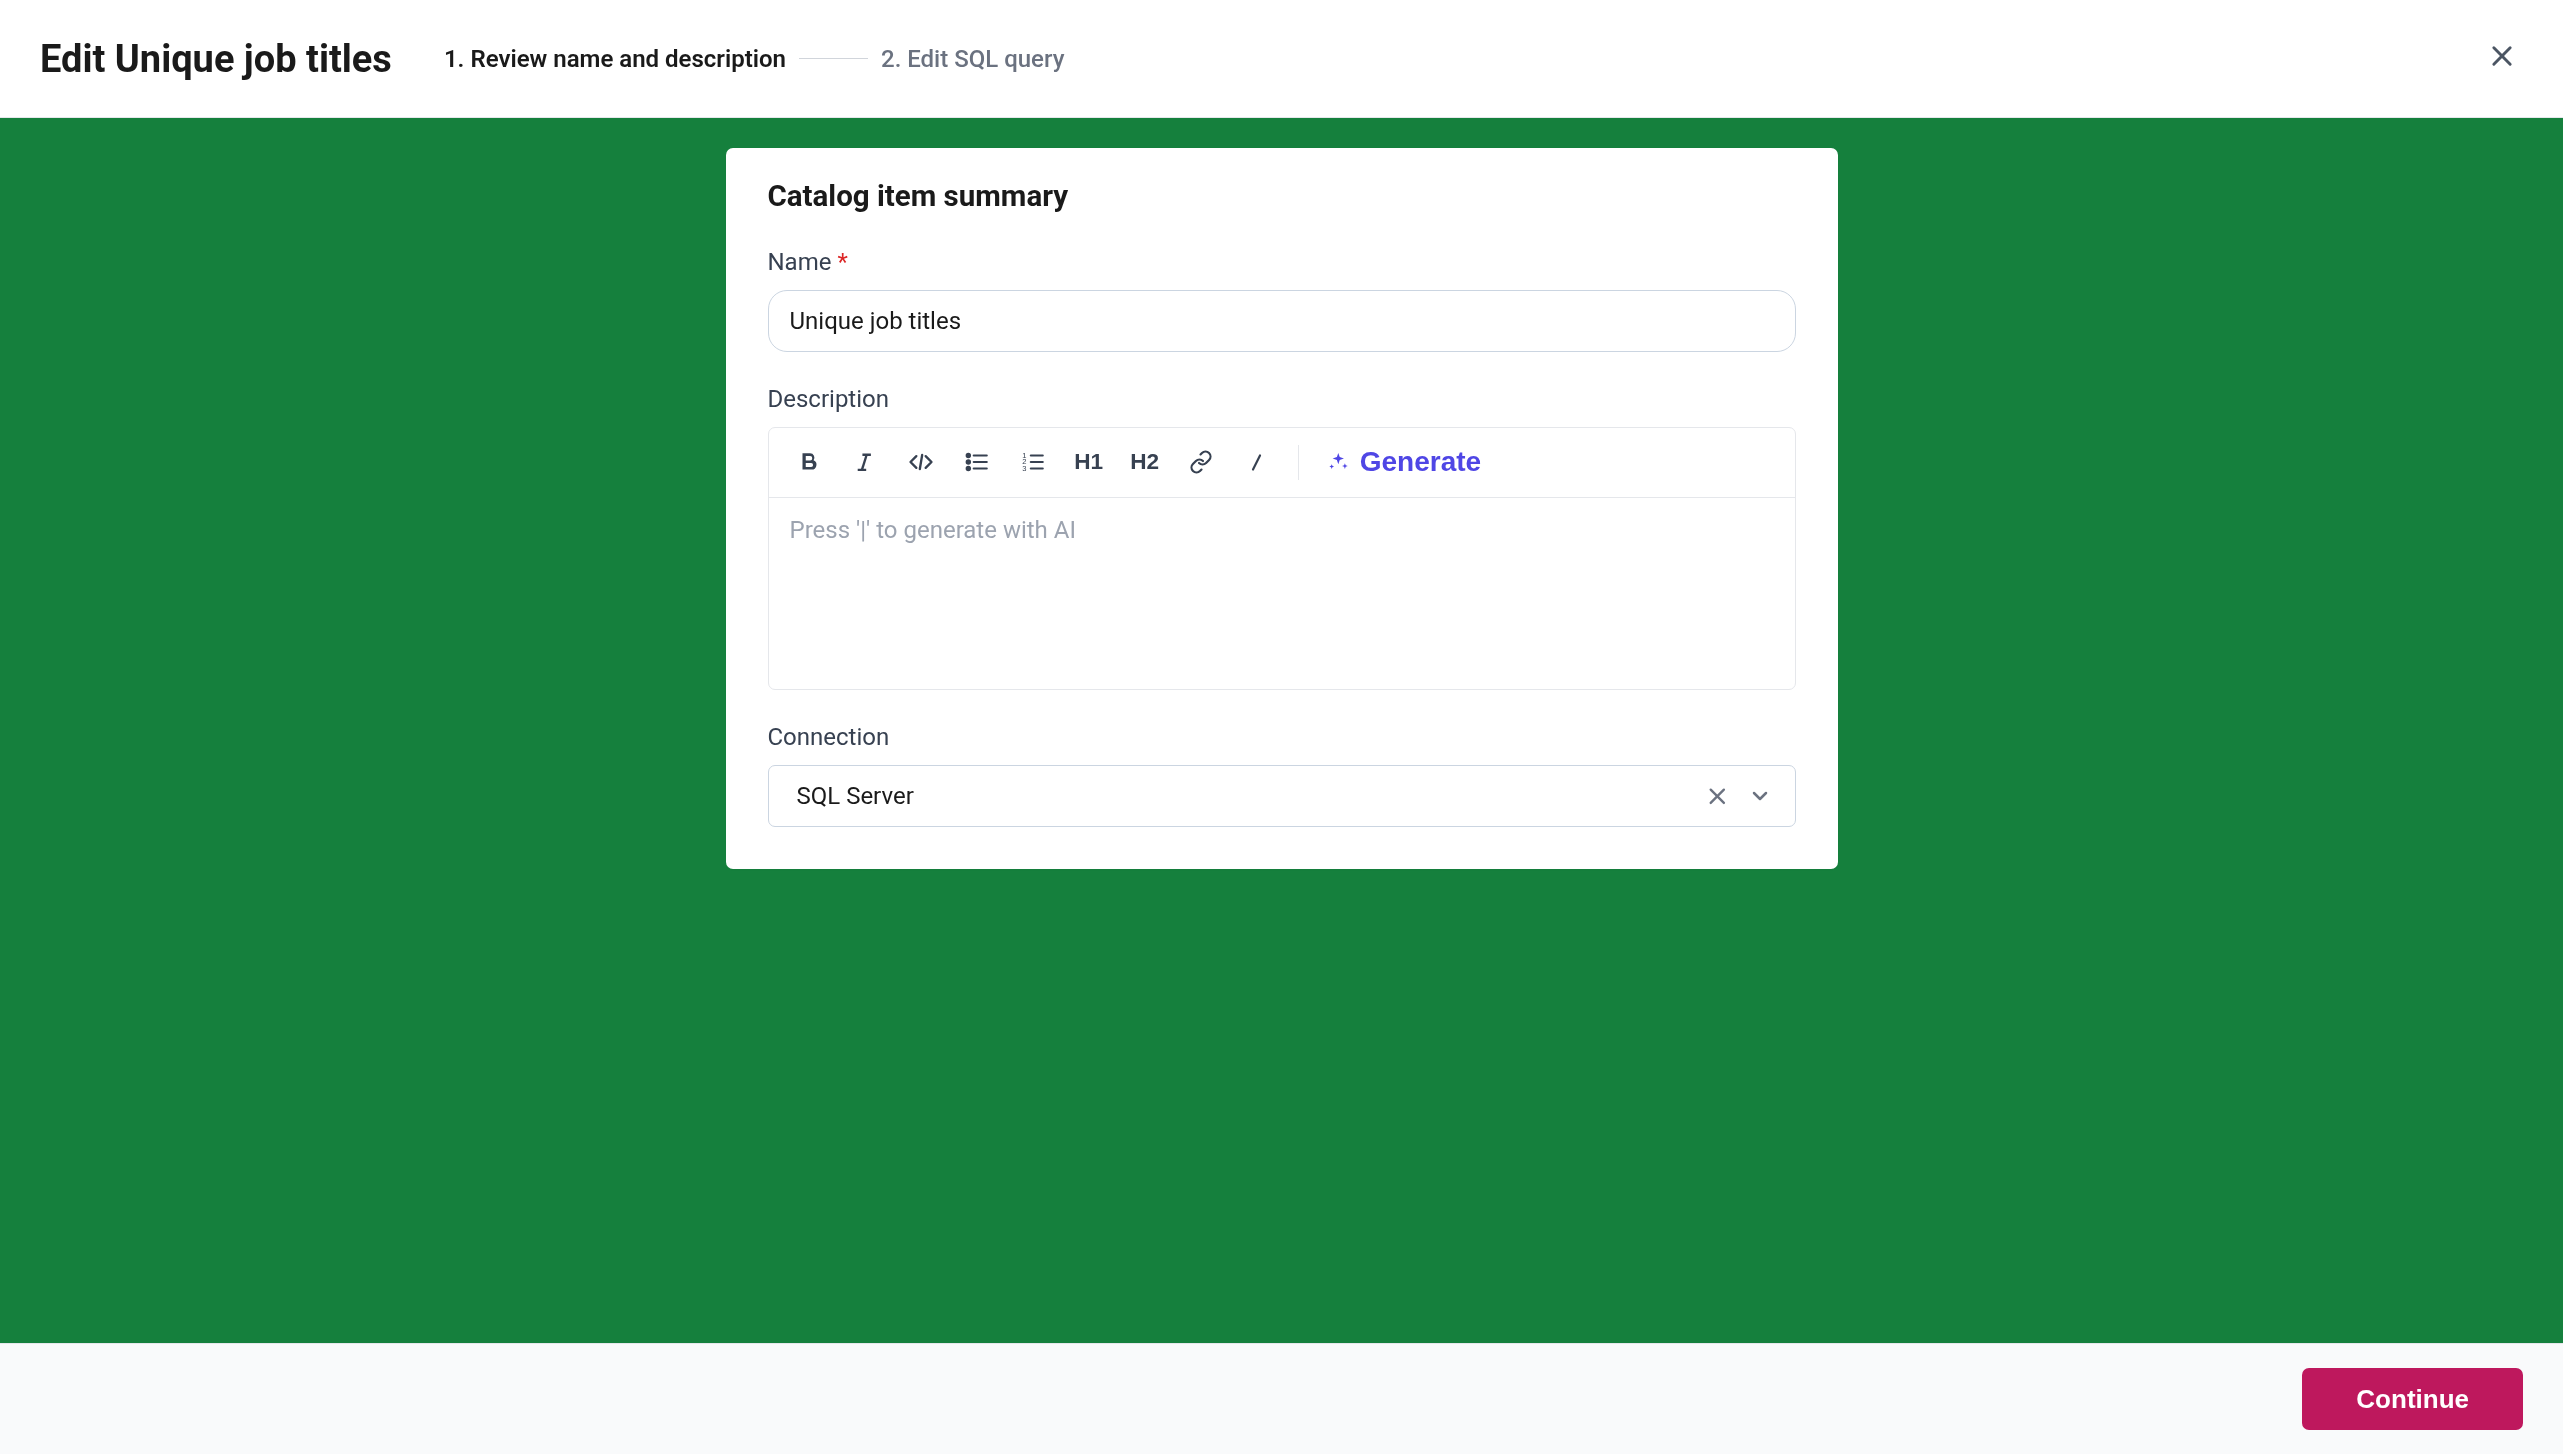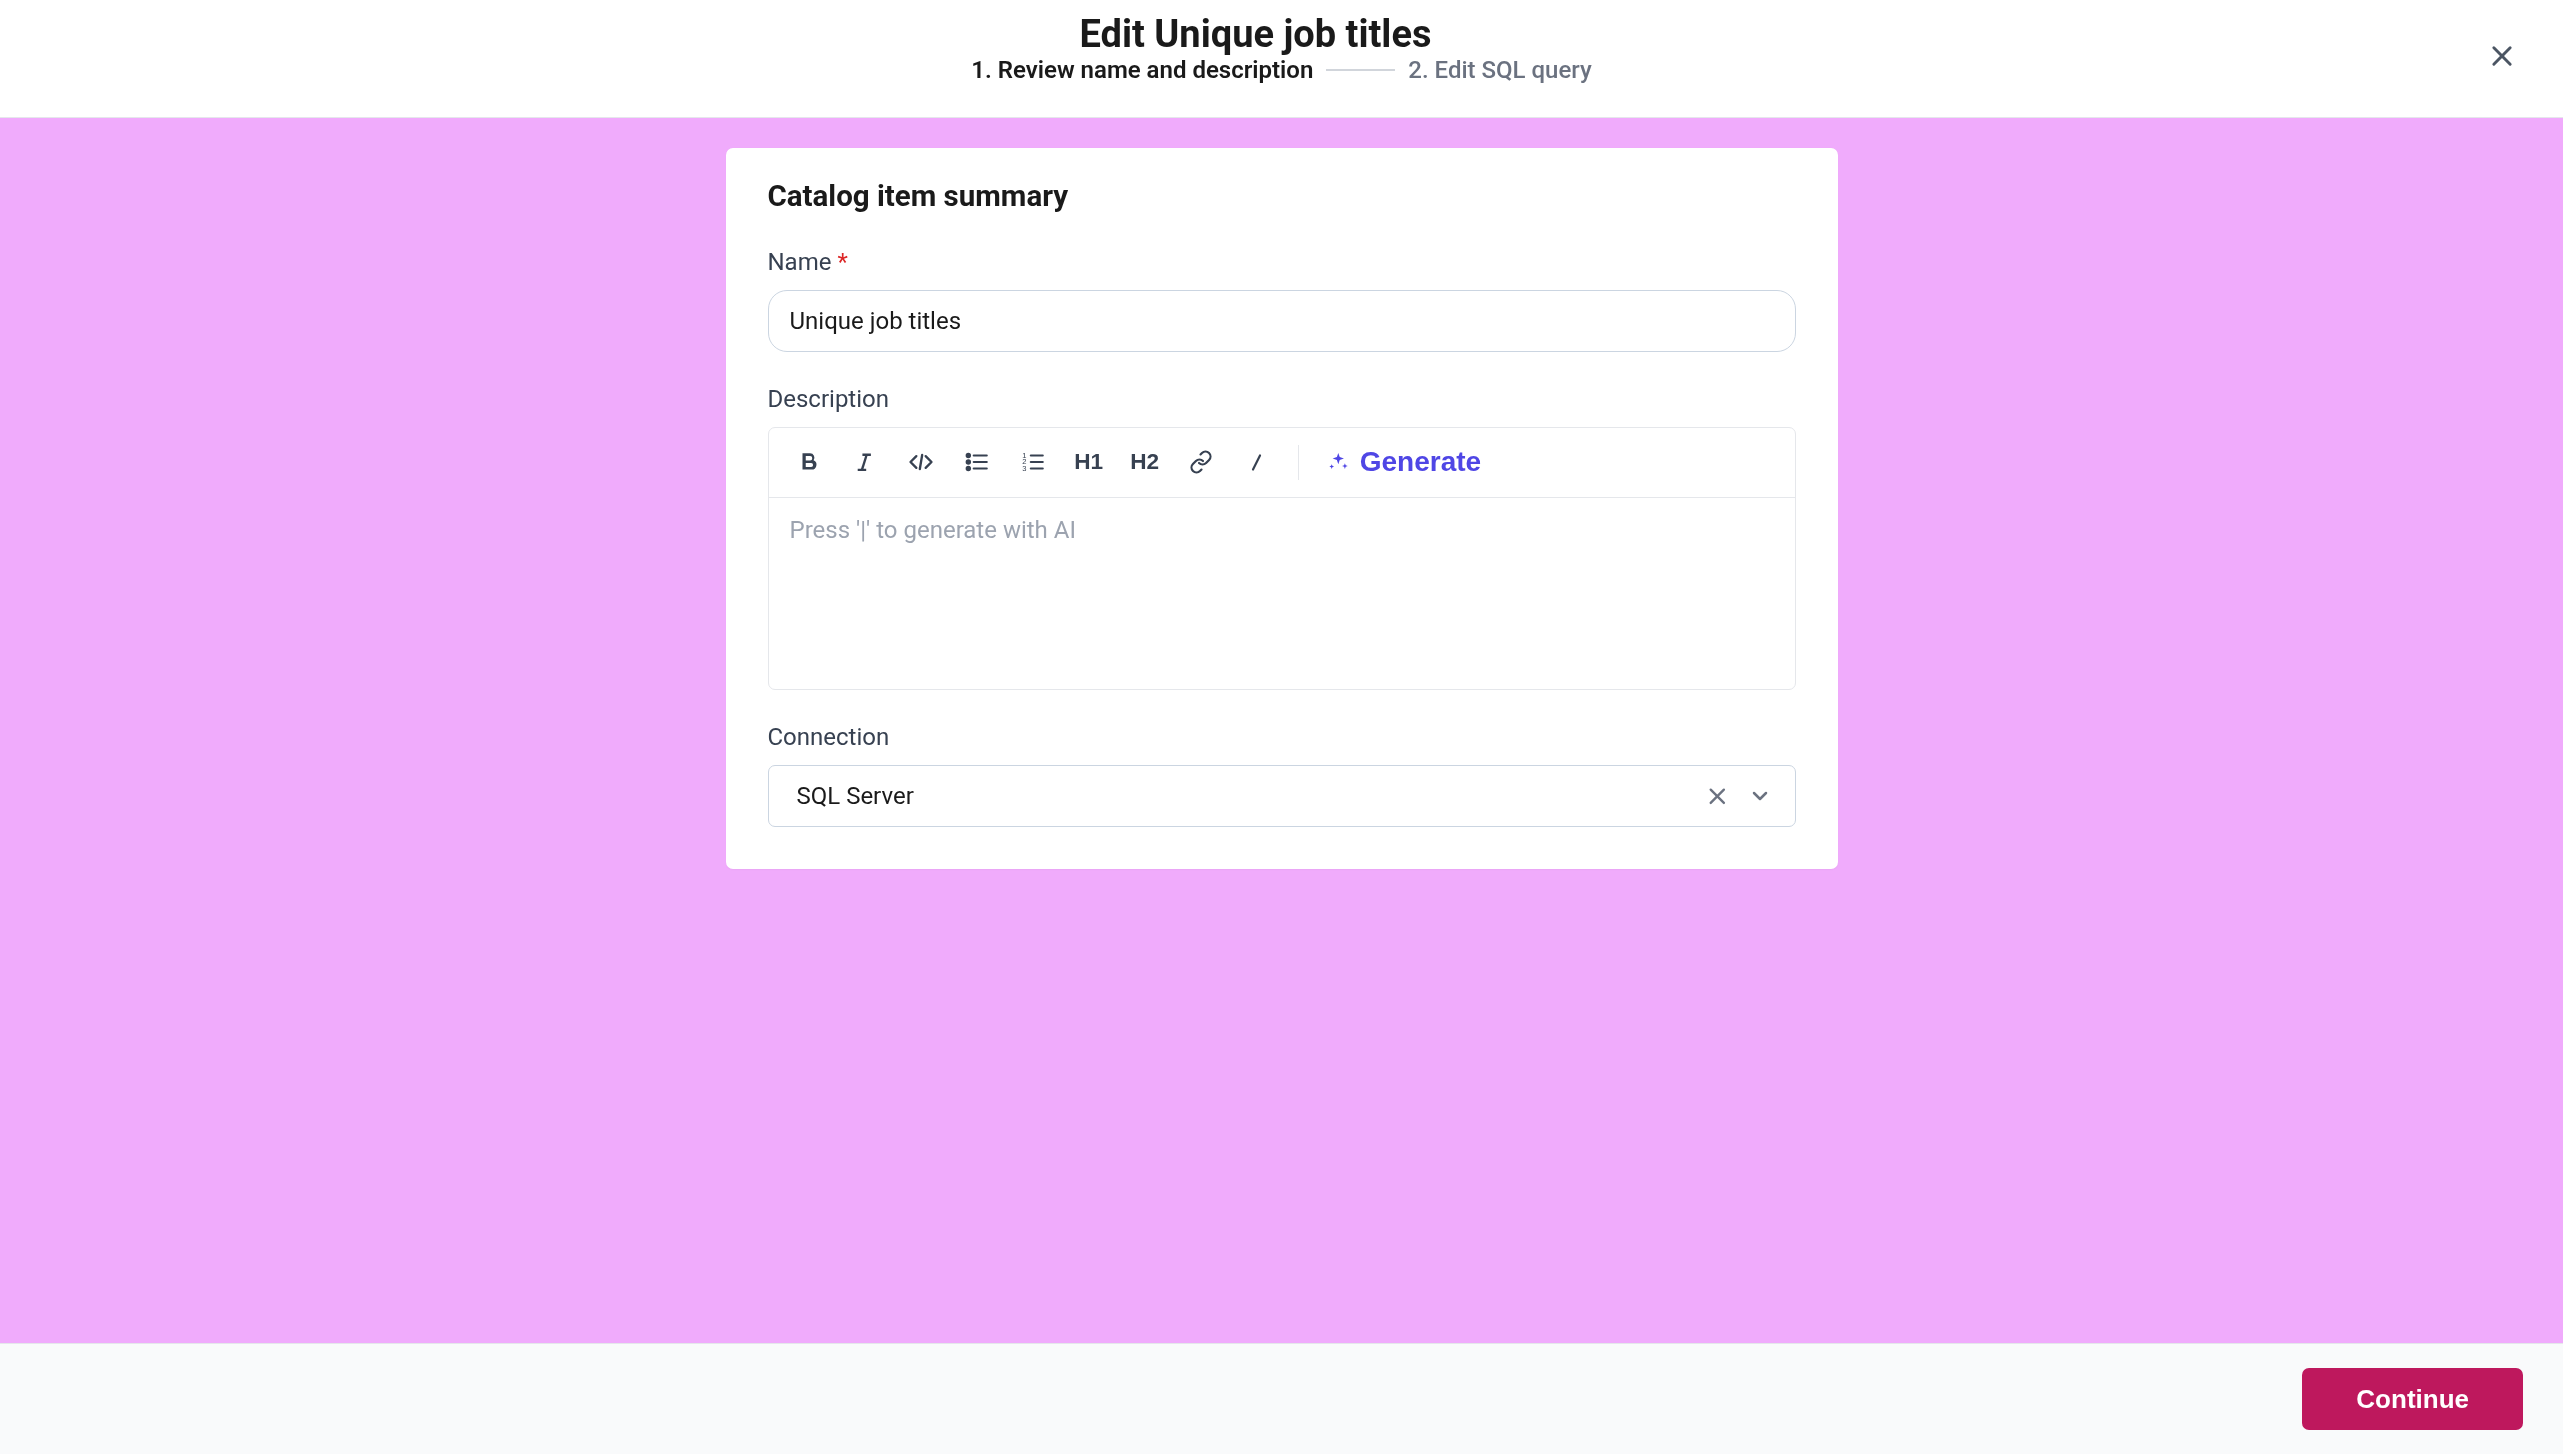--- a/index.html
+++ b/index.html
@@ -12,25 +12,24 @@
       background: #fff;
       color: #1a1a1a;
       width: 2563px;
       height: 1454px;
       overflow: hidden;
       position: relative;
     }
     .header {
       display: flex;
       align-items: center;
-      padding: 12px 40px;
+      padding: 21px 40px;
       border-bottom: 0.9px solid #e5e7eb;
       background: #fff;
       height: 118px;
-      flex-direction: column;
     }
     .page-title {
       font-size: 38px;
       font-weight: 700;
       color: #1a1a1a;
       margin-right: 52px;
     }
     .steps {
       display: flex;
       align-items: center;
@@ -58,21 +57,21 @@
       height: 42px;
       display: flex;
       align-items: center;
       justify-content: center;
       cursor: pointer;
       color: #4b5563;
       background: none;
       border: none;
     }
     .body {
-      background: #f0abfc;
+      background: #15803d;
       height: calc(100% - 118px);
       padding-top: 29.5px;
       position: relative;
     }
     .card {
       width: 1112px;
       margin: 0 auto;
       background: #fff;
       border-radius: 7px;
       padding: 31px 42px 42px 42px;

